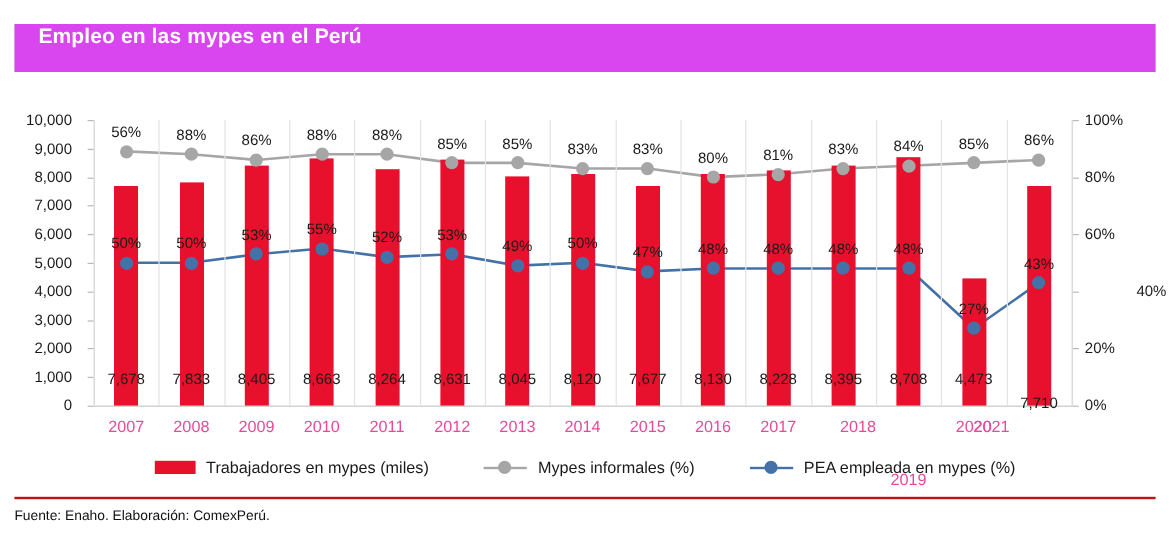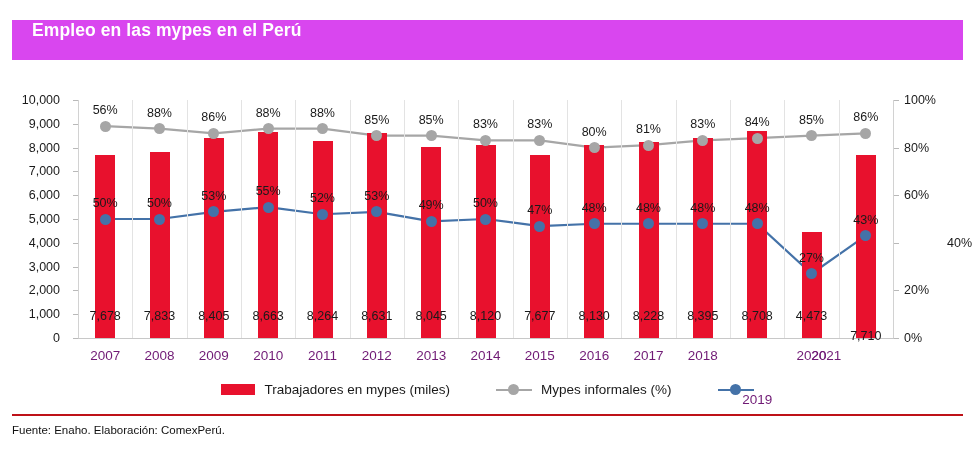--- a/index.html
+++ b/index.html
@@ -74,21 +74,21 @@
 
   .dlabel {
     position: absolute; font-size: 12.5px; color: #1a1a1a;
     white-space: nowrap; text-align: center; line-height: 13px;
   }
   .barlabel { font-size: 12.5px; }
 
   
   .x-labels { position: absolute; left: 78px; top: 272px; width: 815px; height: 28px; }
   .xlabel {
-    position: absolute; top: 4px; font-size: 13.5px; color: #701a75;
+    position: absolute; top: 4px; font-size: 13.5px; color: #ec4899;
     text-align: center; white-space: nowrap;
   }
 
   
   .legend {
     position: absolute; left: 0; top: 376px; width: 975px; height: 26px;
     display: flex; justify-content: center; align-items: center; gap: 46px;
   }
   .legend-item { display: flex; align-items: center; gap: 9px; }
   .legend-swatch-bar { width: 34px; height: 11px; background: #E8112D; }
@@ -283,21 +283,21 @@
         <div class="xlabel" style="left: 54.3333px; width: 54.3333px;">2008</div>
         <div class="xlabel" style="left: 108.667px; width: 54.3333px;">2009</div>
         <div class="xlabel" style="left: 163px; width: 54.3333px;">2010</div>
         <div class="xlabel" style="left: 217.333px; width: 54.3333px;">2011</div>
         <div class="xlabel" style="left: 271.667px; width: 54.3333px;">2012</div>
         <div class="xlabel" style="left: 326px; width: 54.3333px;">2013</div>
         <div class="xlabel" style="left: 380.333px; width: 54.3333px;">2014</div>
         <div class="xlabel" style="left: 434.667px; width: 54.3333px;">2015</div>
         <div class="xlabel" style="left: 489px; width: 54.3333px;">2016</div>
         <div class="xlabel" style="left: 543.333px; width: 54.3333px;">2017</div>
-        <div class="xlabel" style="left: 597.667px; width: 54.3333px;">2018</div>
+        <div class="xlabel" style="left: 597.667px; width: 54.3333px; text-align: right;">2018</div>
         <div class="xlabel" style="left: 652px; width: 54.3333px; margin-top: 44px;">2019</div>
         <div class="xlabel" style="left: 706.333px; width: 54.3333px;">2020</div>
         <div class="xlabel" style="left: 721px; width: 54.3333px;">2021</div>
       </div>
   </div>
 
   <div class="legend" id="legend">
       <div class="legend-item">
         <div class="legend-swatch-bar" style="background: rgb(232, 17, 45);"></div>
         <div class="legend-label">Trabajadores en mypes (miles)</div>
@@ -307,19 +307,20 @@
           <div class="lline" style="background: rgb(166, 166, 166);"></div>
           <div class="ldot" style="background: rgb(166, 166, 166);"></div>
         </div>
         <div class="legend-label">Mypes informales (%)</div>
       </div>
       <div class="legend-item">
         <div class="legend-swatch-line">
           <div class="lline" style="background: rgb(68, 114, 168);"></div>
           <div class="ldot" style="background: rgb(68, 114, 168);"></div>
         </div>
+        <div class="legend-label">PEA empleada en mypes (%)</div>
       </div>
     </div>
 
   <div class="footer-rule"></div>
   <div class="footer-text">Fuente: Enaho. Elaboración: ComexPerú.</div>
 
 </div>
 
 </body></html>

